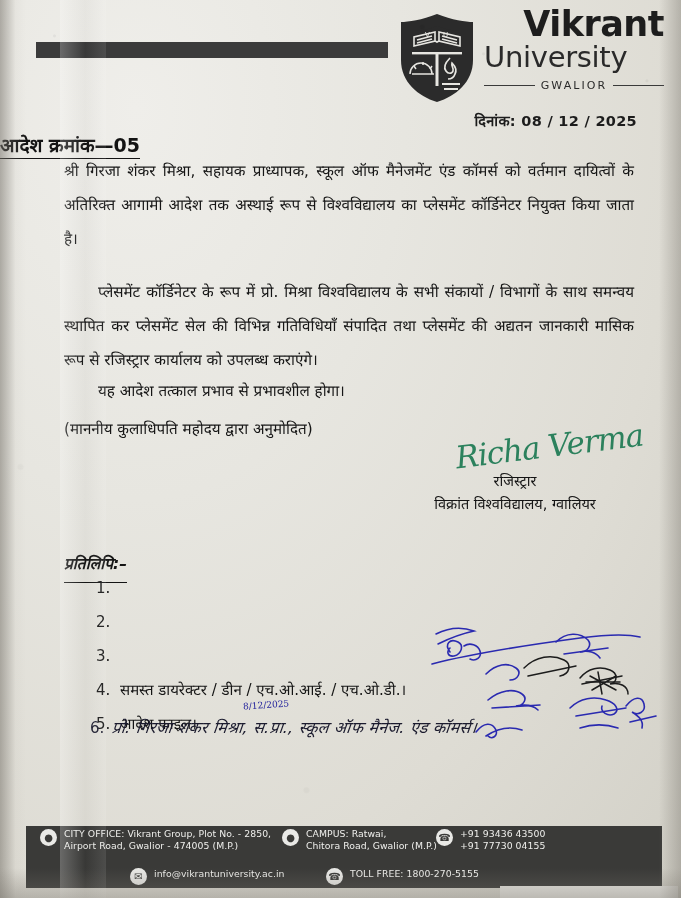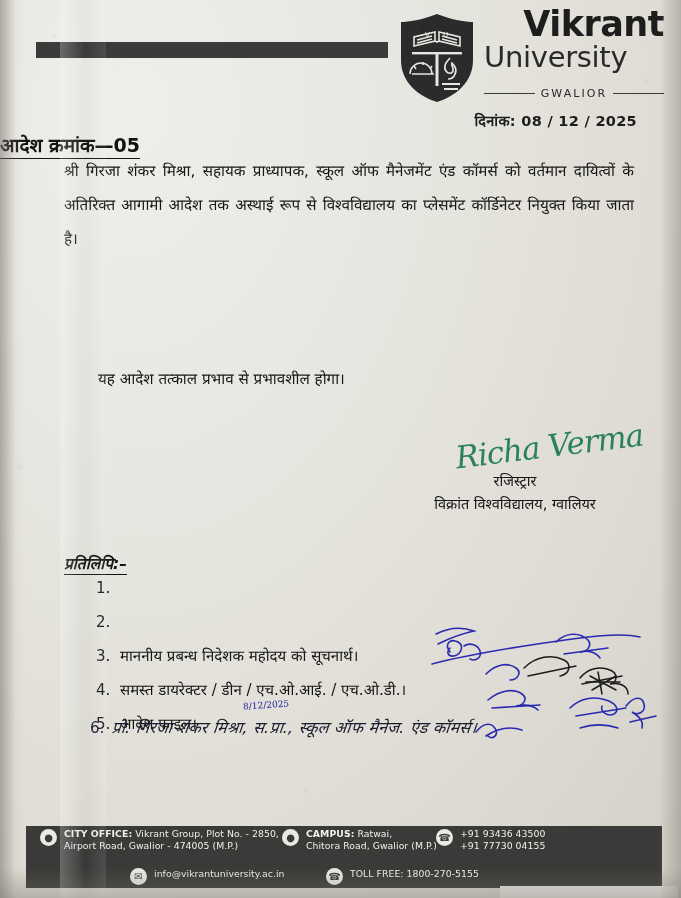--- a/index.html
+++ b/index.html
@@ -66,21 +66,21 @@
   .brand .b1{
     font-family:"DejaVu Sans","Liberation Sans",sans-serif;
     font-weight:bold;font-size:35px;line-height:36px;letter-spacing:-.5px;text-align:right;
   }
   .brand .b2{
     font-size:29px;line-height:31px;font-weight:400;letter-spacing:-.3px;
     color:#2a2a2a;
   }
   .brand .b3{
     display:flex;align-items:center;gap:6px;
-    font-size:11px;letter-spacing:2.1px;color:#2a2a2a;margin-top:14px;
+    font-size:11px;letter-spacing:2.1px;color:#2a2a2a;margin-top:6px;
   }
   .brand .b3 .ln{flex:1;height:1px;background:#3a3a3a;}
   .datum{
     position:absolute;right:44px;top:110px;
     font-size:14.5px;font-weight:bold;color:#1c1c1c;
     letter-spacing:.3px;
   }
 
   
   .order-title{
@@ -89,42 +89,42 @@
   }
   .order-title span{border-bottom:1.6px solid #131313;padding-bottom:2px;}
 
   .body-text{
     position:absolute;left:64px;width:570px;
     color:#161616;font-size:15.2px;line-height:34px;
     text-align:justify;text-justify:inter-word;
   }
   #para1{top:154px;}
   #para2{top:275px;text-indent:34px;}
-  #para3{top:362px;text-indent:34px;}
+  #para3{top:374px;text-indent:34px;}
   #para4{top:412px;}
 
   
   .sig-block{
     position:absolute;left:380px;top:470px;width:270px;text-align:center;
     color:#141414;font-size:14.5px;line-height:23px;
   }
   .sig-ink{
     position:absolute;left:455px;top:428px;
     font-family:"DejaVu Serif","Liberation Serif",serif;
     font-style:italic;font-size:31px;color:#1d7a53;
     transform:rotate(-7deg);letter-spacing:-1px;
     opacity:.92;
   }
 
   
   .copy-head{
     position:absolute;left:64px;top:552px;
     font-size:15.5px;font-weight:bold;color:#141414;font-style:italic;
   }
-  .copy-head span{border-bottom:1.4px solid #141414;padding-bottom:1px;}
+  .copy-head span{border-bottom:1.4px solid #141414;padding-bottom:9px;}
   .copy-list{
     position:absolute;left:96px;top:578px;width:420px;
     margin:0;padding:0;list-style:none;
     color:#151515;font-size:15px;
   }
   .copy-list li{
     display:flex;gap:8px;margin-bottom:14px;line-height:20px;
   }
   .copy-list li .num{min-width:16px;}
   .hand-item{
@@ -152,21 +152,21 @@
     position:absolute;left:26px;top:826px;width:636px;height:62px;
     background:#3a3a38;color:#efefec;
   }
   .f-col{position:absolute;display:flex;align-items:flex-start;gap:7px;}
   .f-c1{left:14px;top:2px;}
   .f-c2{left:256px;top:2px;}
   .f-c3{left:410px;top:2px;}
   .f-c4{left:104px;top:42px;}
   .f-c5{left:300px;top:42px;}
   .f-txt{font-size:9.3px;line-height:12.4px;letter-spacing:.05px;}
-  .f-txt b{font-weight:bold;}
+  .f-txt b{font-weight:normal;}
   .ficon{
     width:17px;height:17px;border-radius:50%;
     background:#e9e9e6;color:#3a3a38;
     display:flex;align-items:center;justify-content:center;
     font-size:10px;flex:0 0 auto;margin-top:1px;
   }
   .f-c4 .ficon,.f-c5 .ficon{margin-top:0;}
   .overlay-strip{
     position:absolute;left:500px;top:886px;width:178px;height:12px;
     background:#e9e8e3;
@@ -215,41 +215,42 @@
   <div class="datum">
     <span>दिनांक:</span>
     <span>08 / 12 / 2025</span>
   </div>
 
   <div class="order-title">
     <span>आदेश क्रमांक—05</span>
   </div>
 
   <div class="body-text" id="para1">श्री गिरजा शंकर मिश्रा, सहायक प्राध्यापक, स्कूल ऑफ मैनेजमेंट एंड कॉमर्स को वर्तमान दायित्वों के अतिरिक्त आगामी आदेश तक अस्थाई रूप से विश्वविद्यालय का प्लेसमेंट कॉर्डिनेटर नियुक्त किया जाता है।</div>
+  <div class="body-text" id="para2">प्लेसमेंट कॉर्डिनेटर के रूप में प्रो. मिश्रा विश्वविद्यालय के सभी संकायों / विभागों के साथ समन्वय स्थापित कर प्लेसमेंट सेल की विभिन्न गतिविधियाँ संपादित तथा प्लेसमेंट की अद्यतन जानकारी मासिक रूप से रजिस्ट्रार कार्यालय को उपलब्ध कराएंगे।</div>
   <div class="body-text" id="para3">यह आदेश तत्काल प्रभाव से प्रभावशील होगा।</div>
+  <div class="body-text" id="para4">(माननीय कुलाधिपति महोदय द्वारा अनुमोदित)</div>
 
   <div class="sig-ink">Richa Verma</div>
   <div class="sig-block">
     <div>रजिस्ट्रार</div>
     <div>विक्रांत विश्वविद्यालय, ग्वालियर</div>
   </div>
 
   <div class="copy-head">
     <span>प्रतिलिपि:–</span>
   </div>
   <ul class="copy-list">
     <li>
       <span class="num">1.</span>
     </li>
     <li>
       <span class="num">2.</span>
     </li>
     <li>
       <span class="num">3.</span>
-      <span>माननीय प्रबन्ध निदेशक महोदय को सूचनार्थ।</span>
     </li>
     <li>
       <span class="num">4.</span>
       <span>समस्त डायरेक्टर / डीन / एच.ओ.आई. / एच.ओ.डी.।</span>
     </li>
     <li>
       <span class="num">5.</span>
       <span>आदेश फाइल।</span>
     </li>
   </ul>

